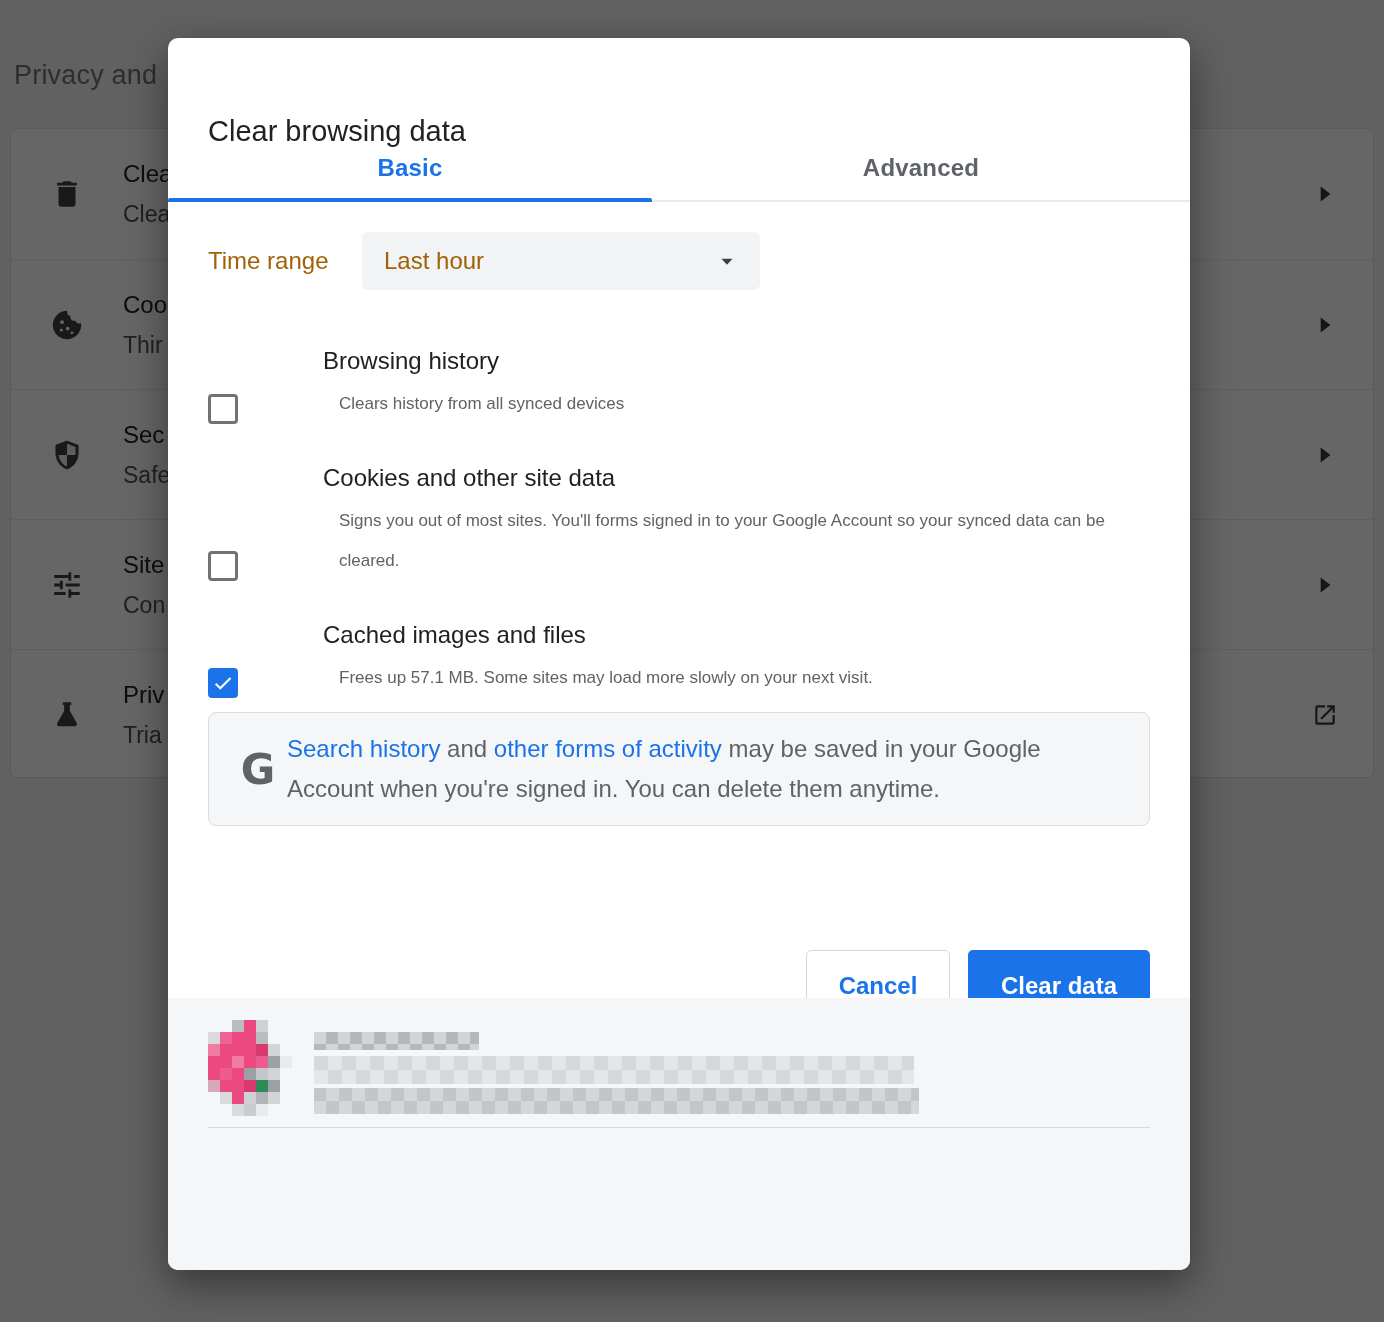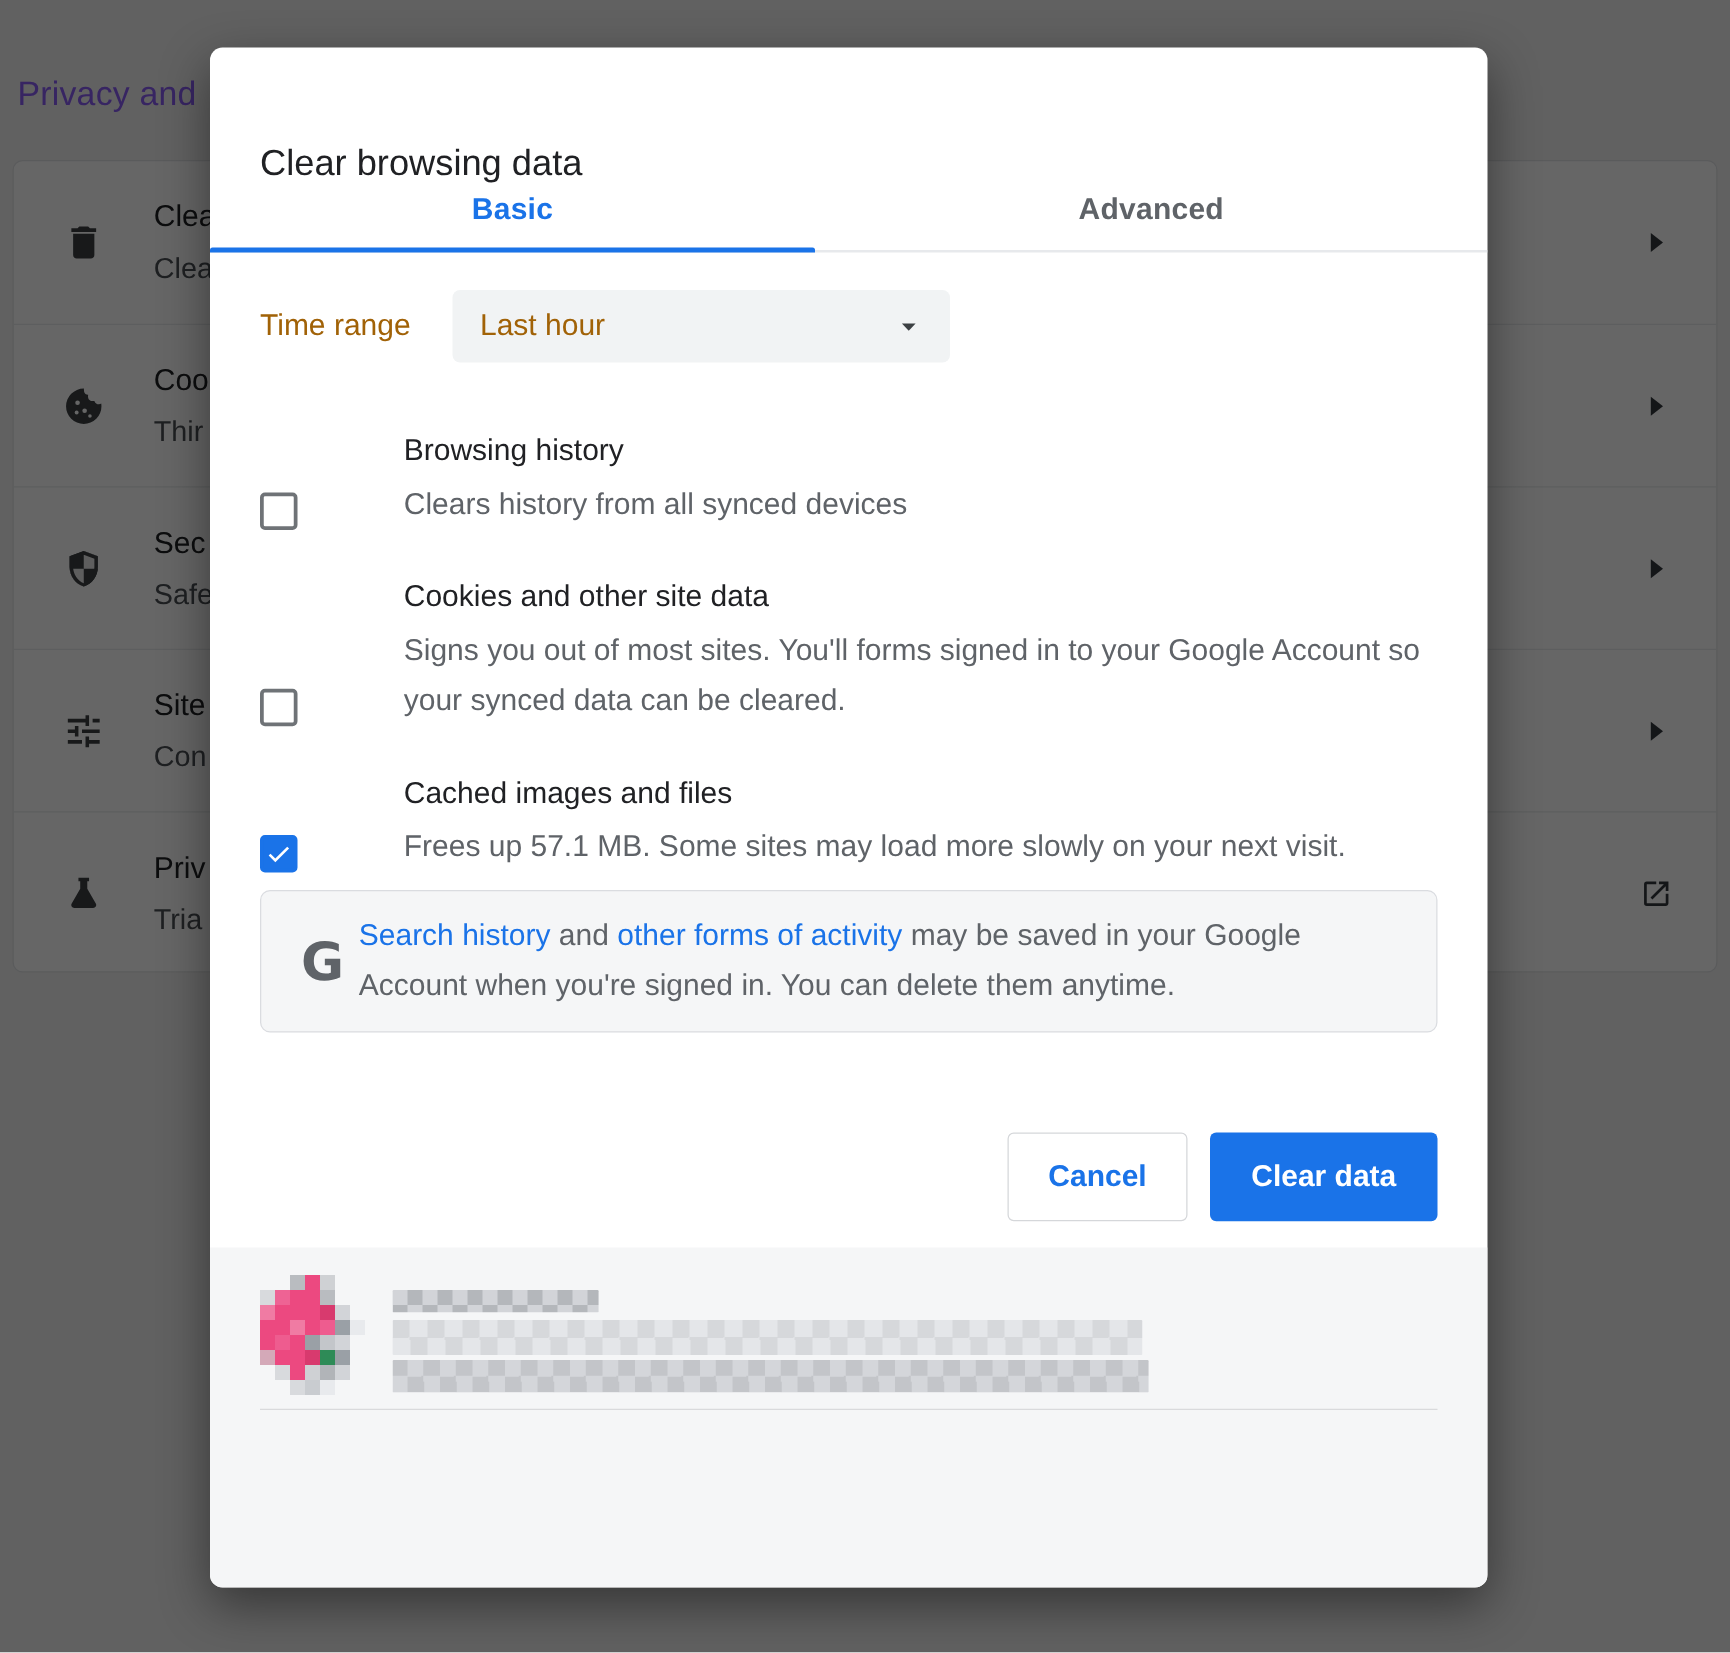--- a/index.html
+++ b/index.html
@@ -8,21 +8,21 @@
     position:relative; overflow:hidden;
     background:#f2f2f2;
     font-family:"Liberation Sans", sans-serif;
     color:#202124;
   }
 
   
   .bg-page { position:absolute; inset:0; }
   .bg-heading {
     position:absolute; left:14px; top:60px;
-    font-size:27px; color:#8b5cf6; letter-spacing:.2px;
+    font-size:27px; color:#737373; letter-spacing:.2px;
   }
   .bg-card {
     position:absolute; left:10px; top:128px; width:1364px; height:650px;
     background:#ffffff; border:1px solid #e1e3e6; border-radius:8px;
     overflow:hidden;
   }
   .bg-row {
     height:130px; display:flex; align-items:center;
     border-top:1px solid #e8eaed;
   }
@@ -83,21 +83,21 @@
   .cbx {
     flex:0 0 30px; width:30px; height:30px; margin-right:42px;
     border:3px solid #6f7377; border-radius:4px; background:#fff;
     display:flex; align-items:center; justify-content:center; cursor:pointer;
   }
   .cbx svg { width:22px; height:22px; display:none; }
   .cbx.checked { background:#1a73e8; border-color:#1a73e8; }
   .cbx.checked svg { display:block; }
   .opt-text { flex:1; }
   .opt-title { font-size:24px; line-height:34px; color:#202124; margin-bottom:6px; }
-  .opt-desc { font-size:24px; line-height:40px; color:#5f6368; }
+  .opt-desc { font-size:17px; line-height:40px; color:#5f6368;margin-left:16px; }
 
   .notice {
     position:absolute; left:40px; right:40px; top:674px; height:114px;
     background:#f5f6f7; border:1px solid #dadce0; border-radius:8px;
     display:flex; align-items:center; padding:0 30px 0 20px;
   }
   .g-logo {
     flex:0 0 58px; font-size:42px; font-weight:bold; color:#5f6368;
     text-align:center; font-family:"DejaVu Sans", sans-serif;
   }
@@ -105,20 +105,21 @@
   a.lnk { color:#1a73e8; text-decoration:none; cursor:pointer; }
 
   .btn-row {
     position:absolute; right:40px; top:868px; height:56px;
     display:flex; gap:18px;
   }
   .btn {
     height:71px; border-radius:5px; font-size:24px; font-weight:bold;
     display:flex; align-items:center; justify-content:center; cursor:pointer;
     font-family:"Liberation Sans", sans-serif;
+    margin-top:44px;
   }
   .btn-cancel { width:144px; background:#fff; border:1px solid #d5d7da; color:#1a73e8; }
   .btn-confirm { width:182px; background:#1a73e8; border:none; color:#ffffff; }
 
   .dlg-footer {
     position:absolute; left:0; right:0; top:960px; bottom:0;
     background:#f5f6f7; padding:0 40px;
   }
   .account-row { display:flex; padding-top:22px; align-items:flex-start; }
   .avatar {

